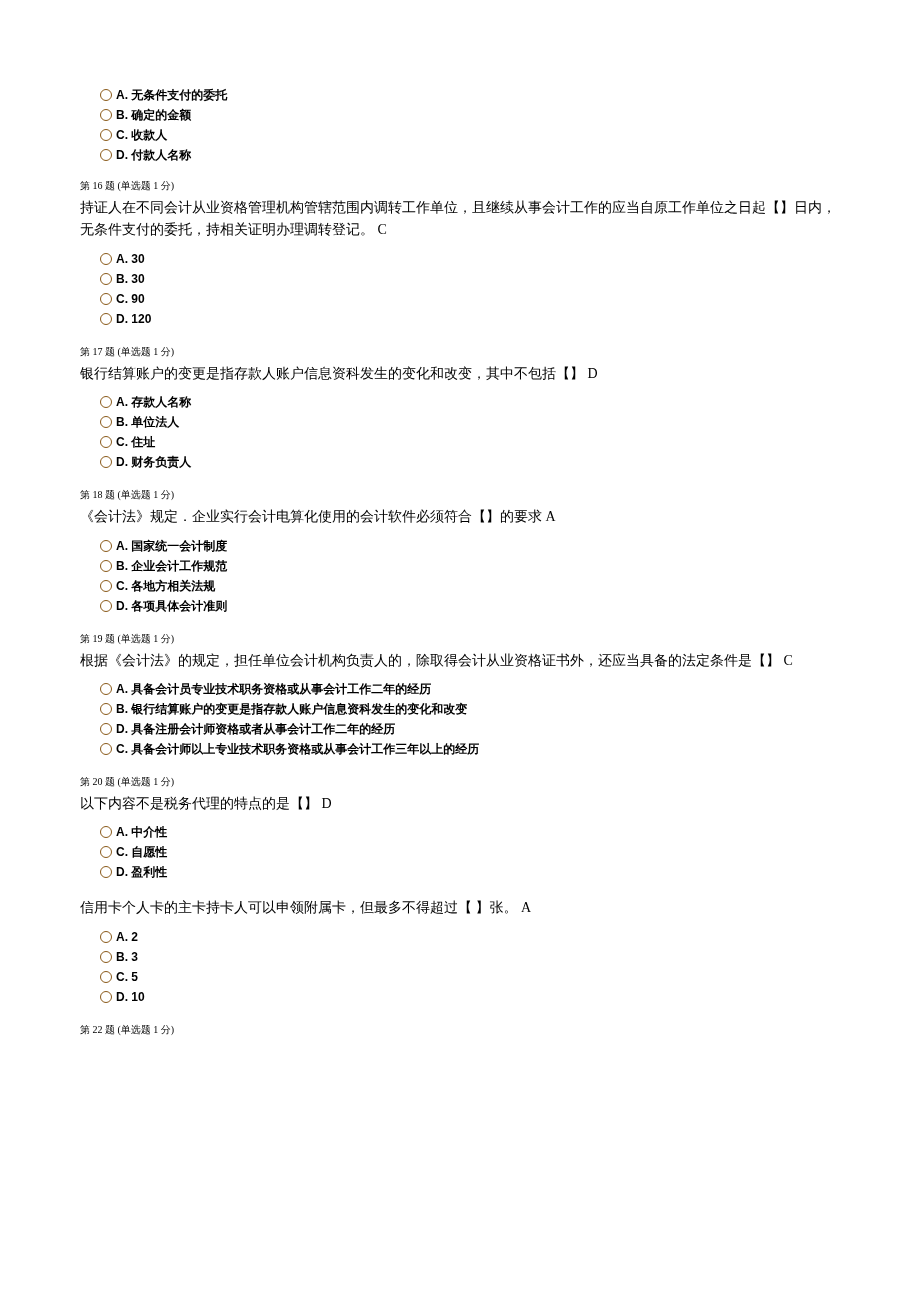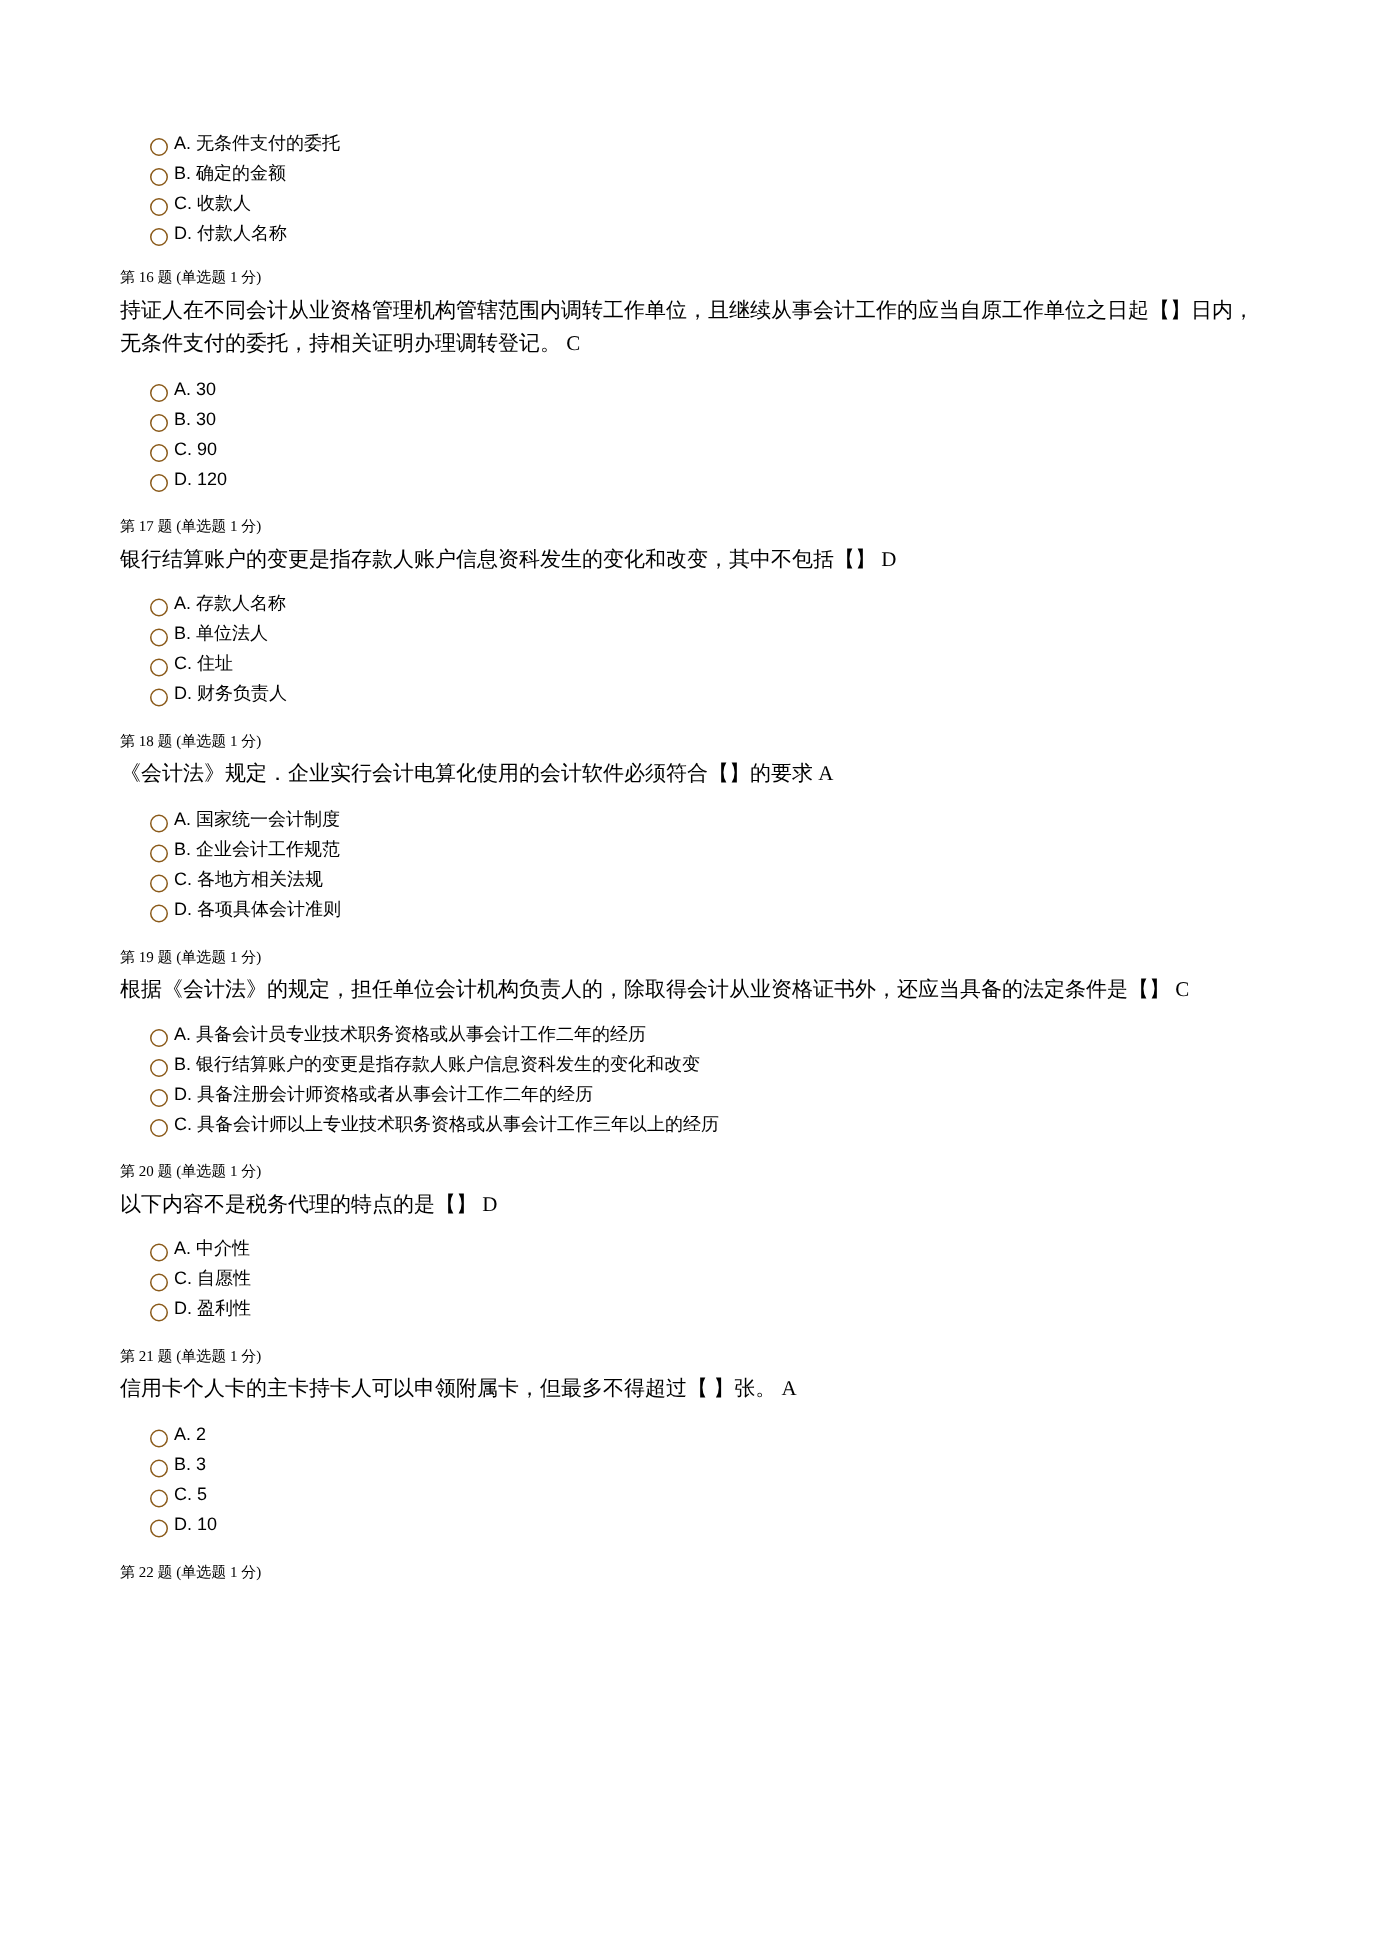--- a/index.html
+++ b/index.html
@@ -20,24 +20,25 @@
     }
     .question-text {
       font-family: "SimSun", "宋体", serif;
       font-size: 14px;
       margin-bottom: 8px;
       line-height: 1.6;
     }
     .options { padding-left: 20px; margin-top: 6px; margin-bottom: 14px; }
     .option-row {
       display: flex;
-      align-items: flex-end;
+      align-items: center;
       margin-bottom: 2px;
       font-family: Arial, "Microsoft YaHei", sans-serif;
       font-size: 12px;
+      font-weight: bold;
     }
     .radio-icon {
       width: 12px;
       height: 12px;
       border: 1.5px solid #8a5a1a;
       border-radius: 50%;
       margin-right: 4px;
       flex-shrink: 0;
     }
     .option-label {
@@ -174,21 +175,20 @@
           <span class="option-label"><span>C</span>. <span>自愿性</span></span>
         </div>
     <div class="option-row">
           <span class="radio-icon"></span>
           <span class="option-label"><span>D</span>. <span>盈利性</span></span>
         </div>
   </div>
 </div>
 
 <div class="question-block">
-  <div class="question-header"><span>第</span> <span>21</span> <span>题</span> <span>(单选题  1 分)</span></div>
   <div class="question-text">信用卡个人卡的主卡持卡人可以申领附属卡，但最多不得超过【     】张。  A</div>
   <div class="options">
     <div class="option-row">
           <span class="radio-icon"></span>
           <span class="option-label"><span>A</span>. <span>2</span></span>
         </div>
     <div class="option-row">
           <span class="radio-icon"></span>
           <span class="option-label"><span>B</span>. <span>3</span></span>
         </div>

